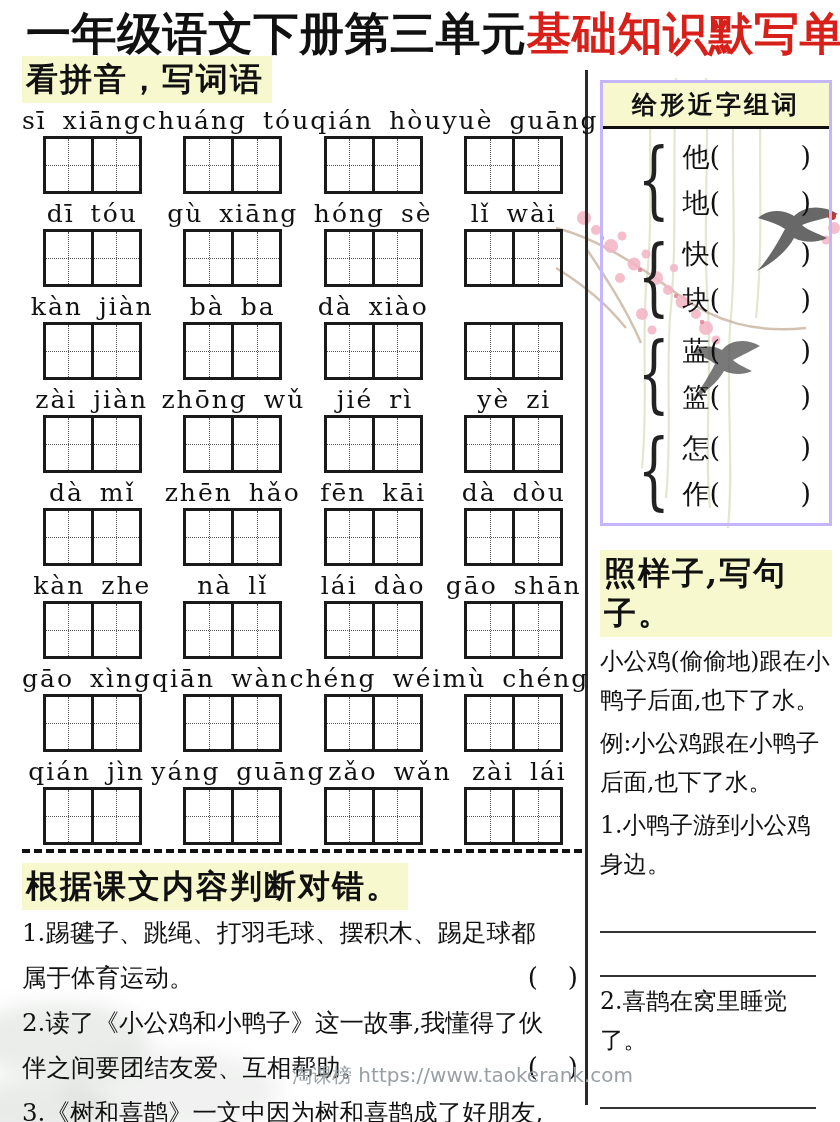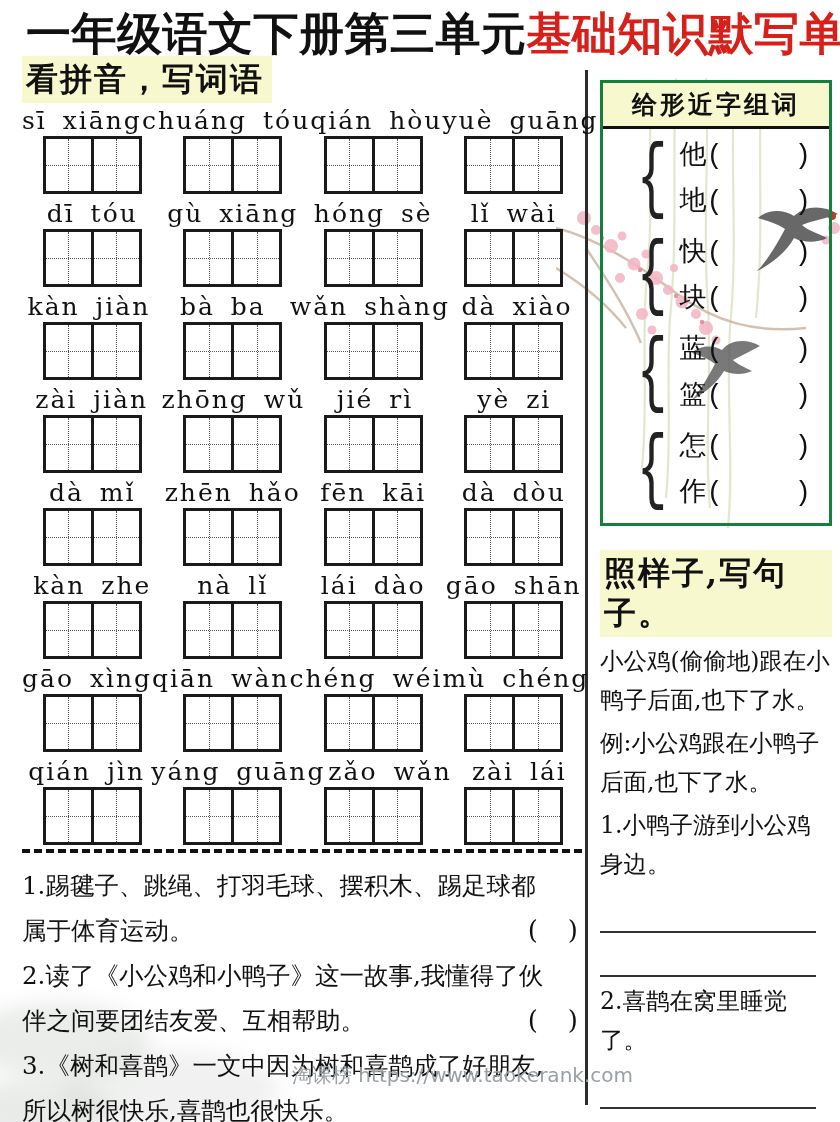--- a/index.html
+++ b/index.html
@@ -46,21 +46,21 @@
   
   .judge { margin-top:10px; }
   .jitem { font-size:24.5px; line-height:45px; }
   .jline2 { display:flex; justify-content:space-between; align-items:baseline; padding-right:6px;gap:36px; }
   .paren-blank { font-size:26px; white-space:nowrap; }
   .paren-blank .gap { display:inline-block; width:30px; }
   
   .divider-v { position:absolute; left:585px; top:70px; width:3px; height:1035px; background:#2b2b2b; z-index:2; }
   
   .right-col { position:absolute; left:600px; top:80px; width:232px; z-index:2; }
-  .matchbox { position:relative; border:3px solid #15803d; height:440px; background:transparent;font-family:Liberation Mono, monospace; }
+  .matchbox { position:relative; border:3px solid #c4b5fd; height:440px; background:transparent; }
   .match-head {
     height:43px; background:#f8f8cf; border-bottom:3px solid #111;
     display:flex; align-items:center; justify-content:center;
     font-size:25px; font-weight:bold; letter-spacing:3px;
   }
   .pairs { display:flex; flex-direction:column; justify-content:space-around; height:388px; padding:2px 0; }
   .pair { display:flex; align-items:center; }
   .brace {
     font-size:84px; font-weight:100; line-height:.9; margin:0 2px 0 24px;
     transform:scaleX(.6); color:#222;
@@ -204,21 +204,20 @@
           </div>
         <div class="boxgroup">
             <div class="tcell"></div>
             <div class="tcell"></div>
           </div>
       </div>
 
       <div class="prow">
         <span>kàn jiàn</span>
         <span>bà ba</span>
-        <span>wǎn shàng</span>
         <span>dà xiào</span>
       </div>
       <div class="brow">
         <div class="boxgroup">
             <div class="tcell"></div>
             <div class="tcell"></div>
           </div>
         <div class="boxgroup">
             <div class="tcell"></div>
             <div class="tcell"></div>
@@ -356,20 +355,21 @@
             <div class="tcell"></div>
             <div class="tcell"></div>
           </div>
       </div>
     </div>
 
     <div class="dashsep"></div>
 
     
     <div class="judge">
+      <span class="tag">根据课文内容判断对错。</span>
 
       <div class="jitem">
         <div>1.踢毽子、跳绳、打羽毛球、摆积木、踢足球都</div>
         <div class="jline2">
           <span>属于体育运动。</span>
           <span class="paren-blank"><span>(</span><span class="gap"></span><span>)</span></span>
         </div>
       </div>
 
       <div class="jitem">

